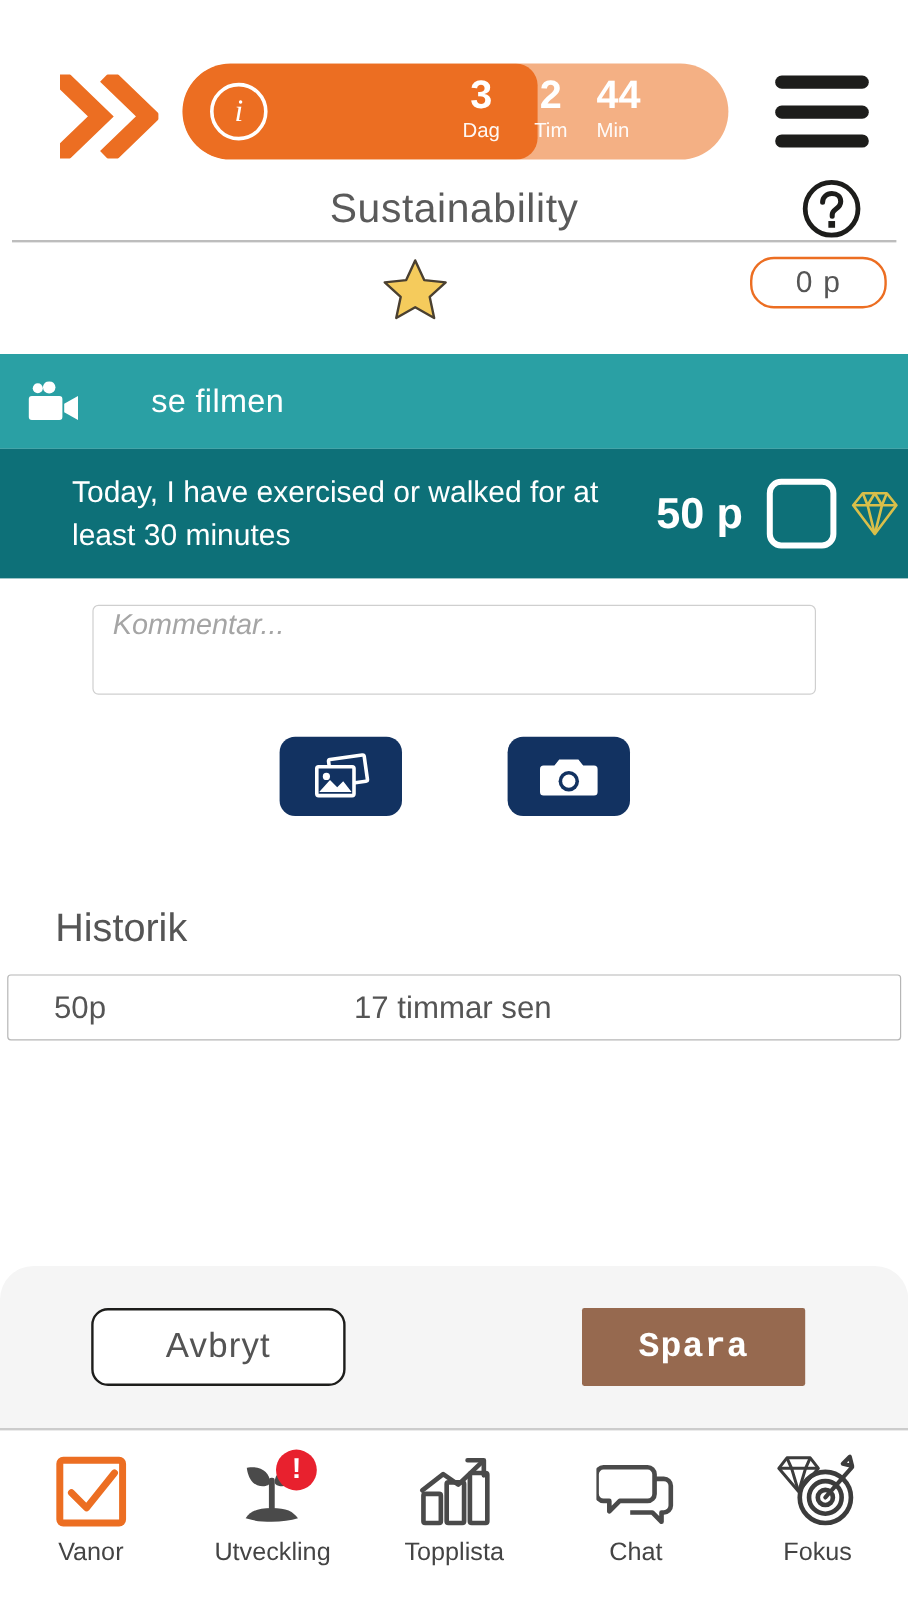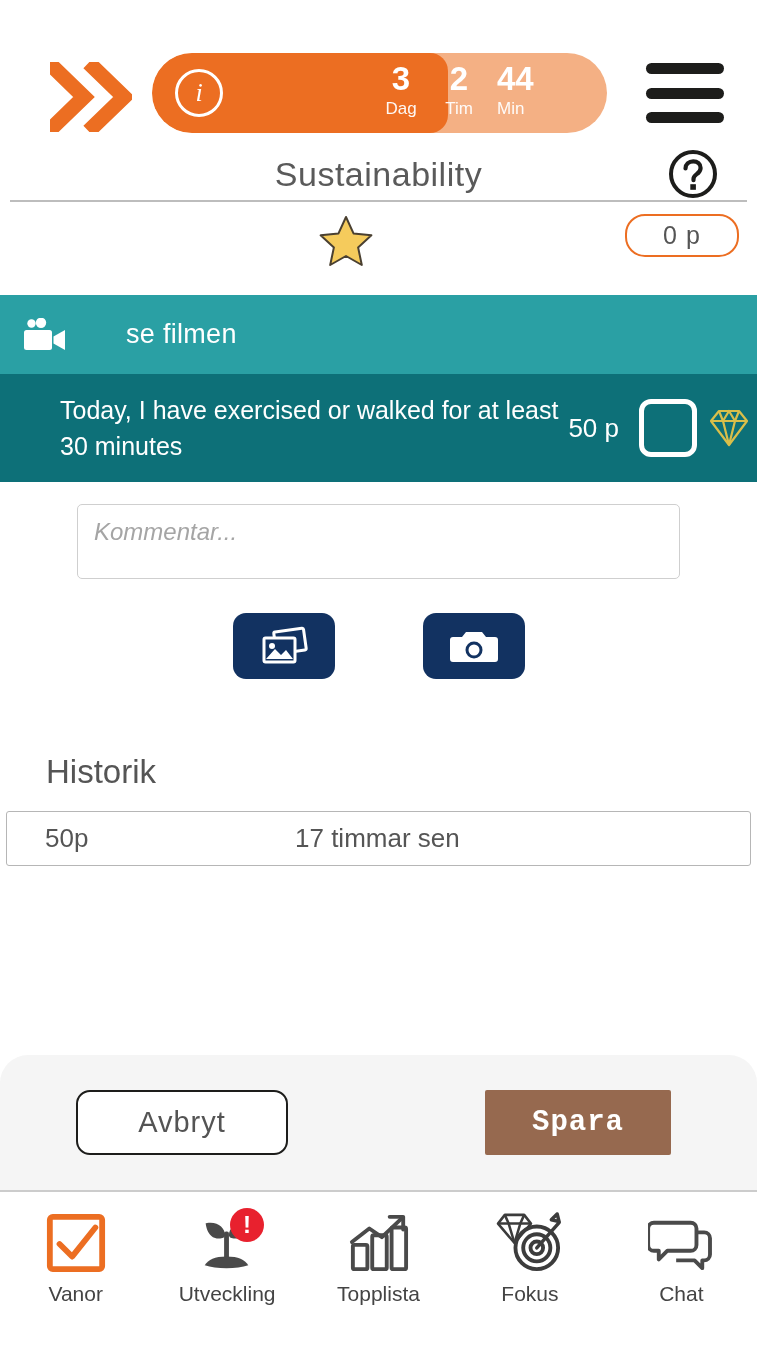--- a/index.html
+++ b/index.html
@@ -216,24 +216,25 @@
   .task-text {
     color: #ffffff;
     font-size: 25px;
     line-height: 36px;
     margin-left: 60px;
     flex: 1 1 auto;
     max-width: 510px;
   }
   .task-points {
     color: #ffffff;
-    font-size: 26px;
+    font-size: 36px;
     margin-left: 6px;
     flex: 0 0 auto;
     white-space: nowrap;
+    font-weight: bold;
   }
   .task-checkbox {
     width: 48px;
     height: 48px;
     border: 5px solid #ffffff;
     border-radius: 12px;
     margin-left: 20px;
     flex: 0 0 auto;
     background: transparent;
   }
@@ -254,21 +255,21 @@
     width: 100%;
     box-sizing: border-box;
     height: 75px;
     border: 1px solid #cfcfcf;
     border-radius: 5px;
     background: #ffffff;
     font-family: "Liberation Sans", sans-serif;
     font-size: 24px;
     font-style: italic;
     color: #9a9a9a;
-    padding: 13px 16px;
+    padding: 2px 16px;
     resize: none;
     outline: none;
   }
   .comment-box::placeholder {
     color: #a5a5a5;
     font-style: italic;
   }
 
   .media-btns {
     display: flex;
@@ -574,20 +575,32 @@
           <g fill="none" stroke="#4a4a4a" stroke-width="4">
             <rect x="6" y="33" width="15" height="25" rx="1.5"></rect>
             <rect x="26" y="23" width="15" height="35" rx="1.5"></rect>
             <rect x="46" y="15" width="15" height="43" rx="1.5"></rect>
             <path d="M5 30 L23 16 L36 25 L57 5" stroke-linecap="round" stroke-linejoin="round"></path>
             <path d="M44 4 L58 4 L58 17" stroke-linecap="round" stroke-linejoin="round"></path>
           </g>
         </svg>
       </div>
       <div class="nav-label">Topplista</div>
+    </div>
+
+    <div class="nav-item">
+      <div class="nav-icon">
+        <svg viewBox="0 0 68 60" width="66" height="58" aria-hidden="true">
+          <g fill="none" stroke="#4a4a4a" stroke-width="4" stroke-linejoin="round">
+            <path d="M6 9 h38 a6 6 0 0 1 6 6 v17 a6 6 0 0 1 -6 6 h-24 l-9 9 v-9 h-5 a6 6 0 0 1 -6 -6 V15 a6 6 0 0 1 6 -6z"></path>
+            <path d="M50 19 h8 a6 6 0 0 1 6 6 v17 a6 6 0 0 1 -6 6 h-2 v8 l-8 -8 h-19"></path>
+          </g>
+        </svg>
+      </div>
+      <div class="nav-label">Chat</div>
     </div>
 
     <div class="nav-item">
       <div class="nav-icon">
         <svg viewBox="0 0 76 66" width="74" height="64" aria-hidden="true">
           <g fill="none" stroke="#3c3c3c" stroke-width="2.6" stroke-linejoin="round">
             <path d="M5 13 L12 4 L32 4 L39 13 L22 33 Z"></path>
             <path d="M5 13 L39 13"></path>
             <path d="M12 4 L16 13 L22 33"></path>
             <path d="M32 4 L28 13 L22 33"></path>
@@ -599,26 +612,14 @@
           </g>
           <g fill="none" stroke="#3c3c3c" stroke-width="3.6" stroke-linecap="round" stroke-linejoin="round">
             <path d="M45 38 L68 12"></path>
             <path d="M60 9 L68 11 L66 3 L60 9z"></path>
           </g>
         </svg>
       </div>
       <div class="nav-label">Fokus</div>
     </div>
 
-    <div class="nav-item">
-      <div class="nav-icon">
-        <svg viewBox="0 0 68 60" width="66" height="58" aria-hidden="true">
-          <g fill="none" stroke="#4a4a4a" stroke-width="4" stroke-linejoin="round">
-            <path d="M6 9 h38 a6 6 0 0 1 6 6 v17 a6 6 0 0 1 -6 6 h-24 l-9 9 v-9 h-5 a6 6 0 0 1 -6 -6 V15 a6 6 0 0 1 6 -6z"></path>
-            <path d="M50 19 h8 a6 6 0 0 1 6 6 v17 a6 6 0 0 1 -6 6 h-2 v8 l-8 -8 h-19"></path>
-          </g>
-        </svg>
-      </div>
-      <div class="nav-label">Chat</div>
-    </div>
-
   </div>
 </div>
 
 </body></html>

